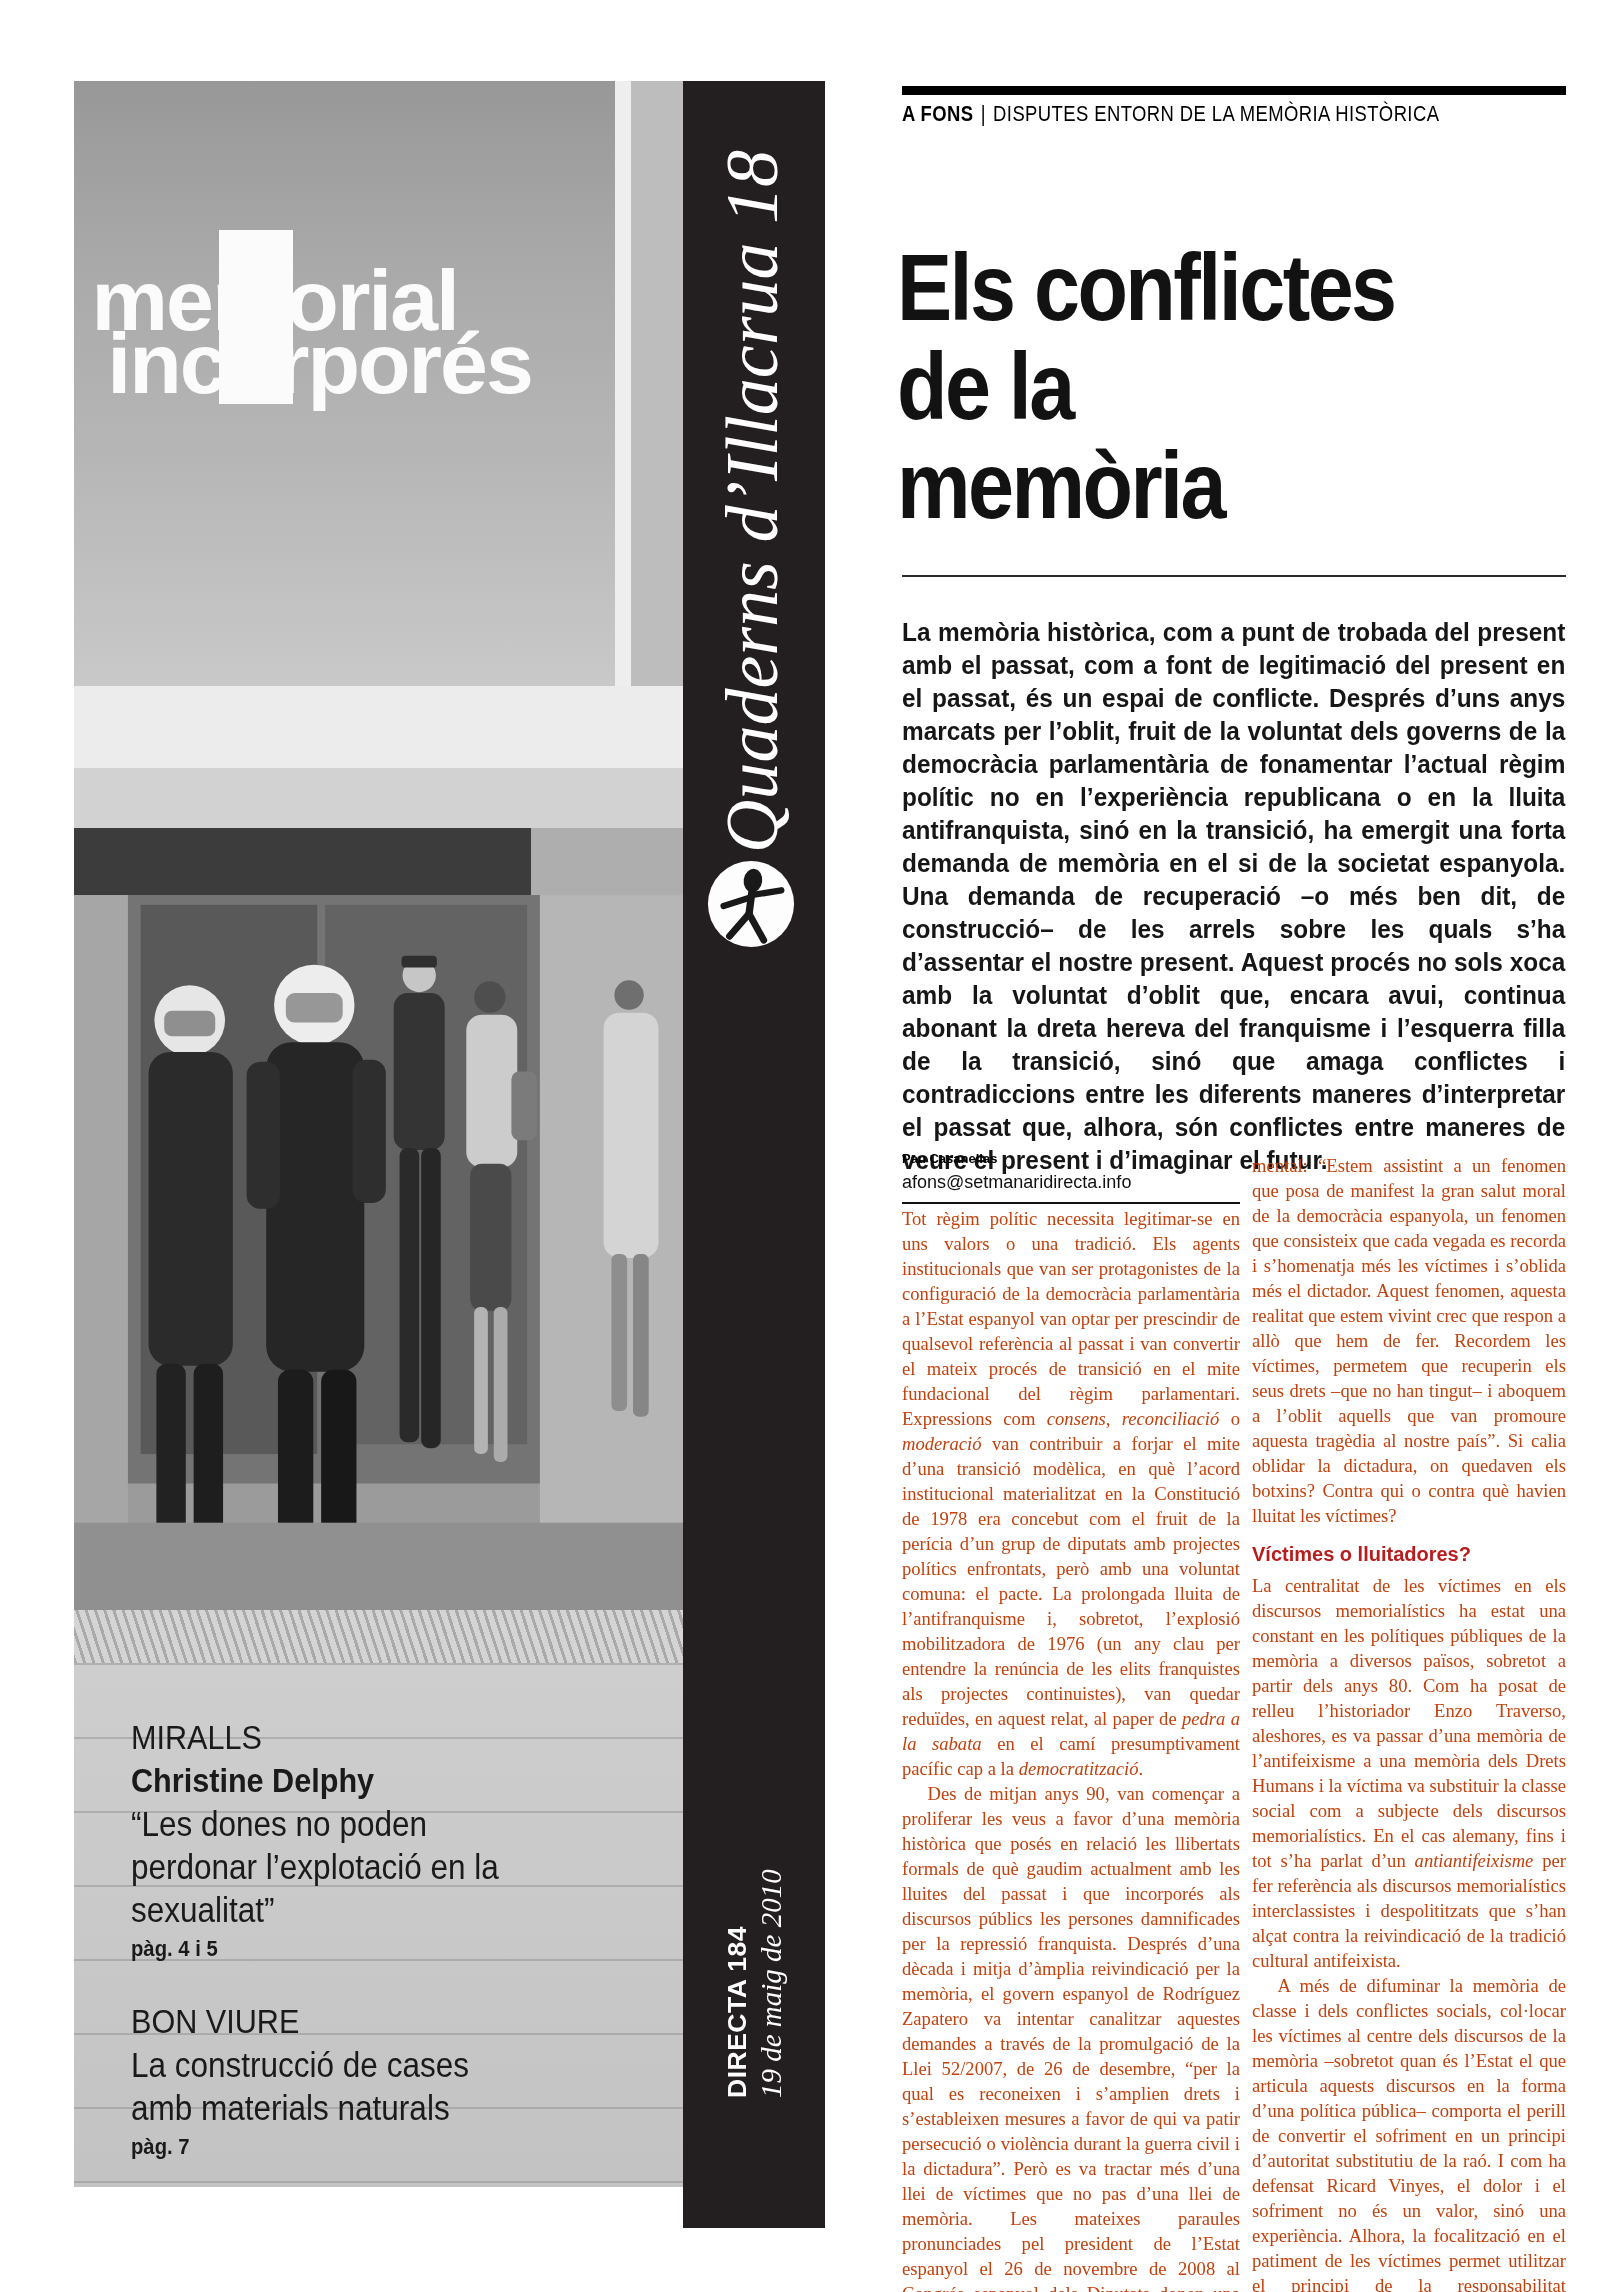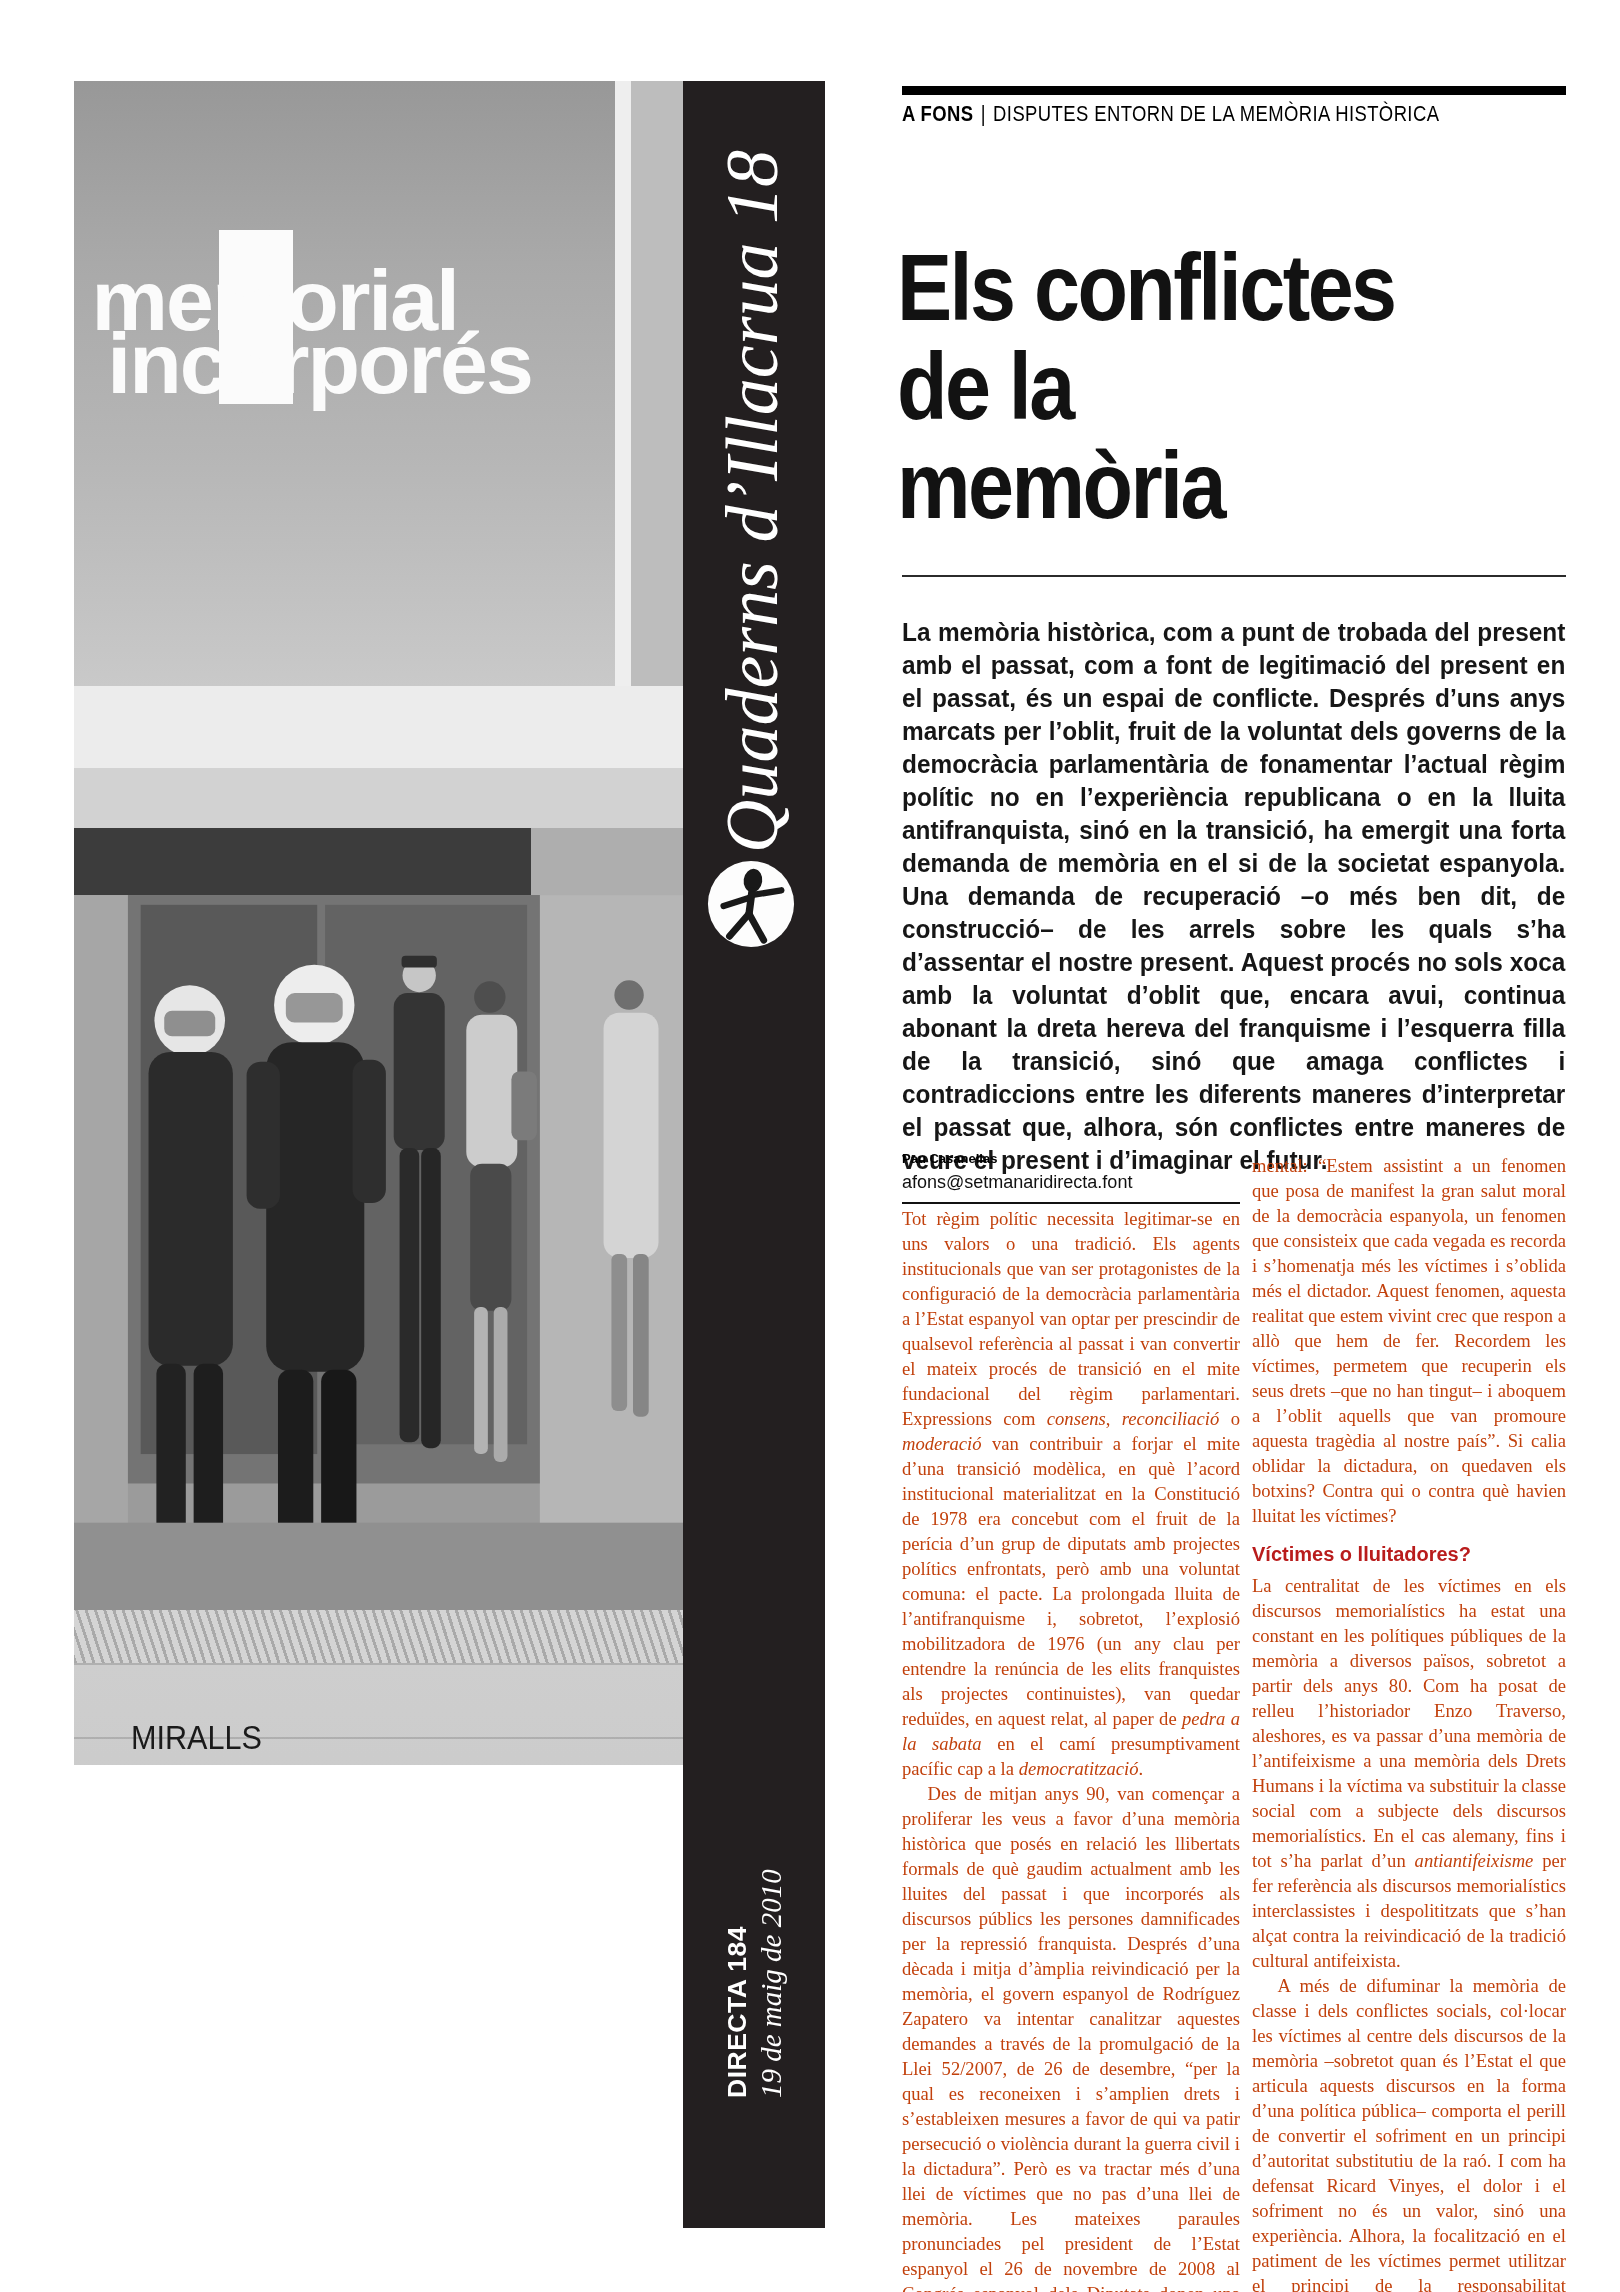--- a/index.html
+++ b/index.html
@@ -1,20 +1,20 @@
 <!DOCTYPE html>
 <html><head>
 <meta charset="utf-8">
 <style>
   html,body{margin:0;padding:0;background:#777;}
   .page{position:relative;width:1620px;height:2293px;background:#ffffff;
         font-family:"Liberation Sans",sans-serif;overflow:hidden;margin:0 auto;}
 
   
-  .photo{position:absolute;left:74px;top:81px;width:610px;height:1684px;overflow:hidden;background:#15803d;}
+  .photo{position:absolute;left:74px;top:81px;width:610px;height:2106px;overflow:hidden;background:#15803d;}
   .ph-glass{position:absolute;left:0;top:0;width:610px;height:605px;
             background:linear-gradient(180deg,#989898 0%,#a9a9a9 30%,#b6b6b6 62%,#c9c9c9 100%);}
   .ph-frame{position:absolute;left:541px;top:0;width:15.7px;height:605px;background:#eeeeee;}
   .ph-rightpane{position:absolute;left:557px;top:0;width:53px;height:605px;background:#bdbdbd;}
   .ph-signbar{position:absolute;left:145px;top:149px;width:74px;height:174px;background:#fbfbfb;}
   .ph-sign{position:absolute;left:17.6px;top:188px;color:#fbfbfb;font-weight:bold;
            font-size:86px;line-height:63px;letter-spacing:-2px;}
   .ph-sign .l2{padding-left:15.7px;}
   .ph-wall{position:absolute;left:0;top:605px;width:610px;height:142px;
            background:linear-gradient(180deg,#ececec 0 58%,#d2d2d2 58% 100%);}
@@ -178,21 +178,21 @@
       <div>memòria</div>
     </div>
 
     <div class="rule-thin"></div>
 
     <p class="lead">La memòria històrica, com a punt de trobada del present amb el passat, com a font de legitimació del present en el passat, és un espai de conflicte. Després d’uns anys marcats per l’oblit, fruit de la voluntat dels governs de la democràcia parlamentària de fonamentar l’actual règim polític no en l’experiència republicana o en la lluita antifranquista, sinó en la transició, ha emergit una forta demanda de memòria en el si de la societat espanyola. Una demanda de recuperació –o més ben dit, de construcció– de les arrels sobre les quals s’ha d’assentar el nostre present. Aquest procés no sols xoca amb la voluntat d’oblit que, encara avui, continua abonant la dreta hereva del franquisme i l’esquerra filla de la transició, sinó que amaga conflictes i contradiccions entre les diferents maneres d’interpretar el passat que, alhora, són conflictes entre maneres de veure el present i d’imaginar el futur.</p>
 
     <div class="columns">
       <div class="col1">
         <div class="byline-author">Pau Casanellas</div>
-        <div class="byline-email">afons@setmanaridirecta.font</div>
+        <div class="byline-email">afons@setmanaridirecta.info</div>
         <div class="byline-rule"></div>
         <p class="body-p first"><span>Tot règim polític necessita legitimar-se en uns valors o una tradició. Els agents institucionals que van ser protagonistes de la configuració de la democràcia parlamentària a l’Estat espanyol van optar per prescindir de qualsevol referència al passat i van convertir el mateix procés de transició en el mite fundacional del règim parlamentari. Expressions com </span><em>consens</em><span>, </span><em>reconciliació</em><span> o </span><em>moderació</em><span> van contribuir a forjar el mite d’una transició modèlica, en què l’acord institucional materialitzat en la Constitució de 1978 era concebut com el fruit de la perícia d’un grup de diputats amb projectes polítics enfrontats, però amb una voluntat comuna: el pacte. La prolongada lluita de l’antifranquisme i, sobretot, l’explosió mobilitzadora de 1976 (un any clau per entendre la renúncia de les elits franquistes als projectes continuistes), van quedar reduïdes, en aquest relat, al paper de </span><em>pedra a la sabata</em><span> en el camí presumptivament pacífic cap a la </span><em>democratització</em><span>.</span></p>
         <p class="body-p indent"><span>Des de mitjan anys 90, van començar a proliferar les veus a favor d’una memòria històrica que posés en relació les llibertats formals de què gaudim actualment amb les lluites del passat i que incorporés als discursos públics les persones damnificades per la repressió franquista. Després d’una dècada i mitja d’àmplia reivindicació per la memòria, el govern espanyol de Rodríguez Zapatero va intentar canalitzar aquestes demandes a través de la promulgació de la Llei 52/2007, de 26 de desembre, “per la qual es reconeixen i s’amplien drets i s’estableixen mesures a favor de qui va patir persecució o violència durant la guerra civil i la dictadura”. Però es va tractar més d’una llei de víctimes que no pas d’una llei de memòria. Les mateixes paraules pronunciades pel president de l’Estat espanyol el 26 de novembre de 2008 al Congrés espanyol dels Diputats donen una idea de quina continuava sent la voluntat governa-</span></p>
       </div>
       <div class="col2">
         <p class="body-p"><span>mental: “Estem assistint a un fenomen que posa de manifest la gran salut moral de la democràcia espanyola, un fenomen que consisteix que cada vegada es recorda i s’homenatja més les víctimes i s’oblida més el dictador. Aquest fenomen, aquesta realitat que estem vivint crec que respon a allò que hem de fer. Recordem les víctimes, permetem que recuperin els seus drets –que no han tingut– i aboquem a l’oblit aquells que van promoure aquesta tragèdia al nostre país”. Si calia oblidar la dictadura, on quedaven els botxins? Contra qui o contra què havien lluitat les víctimes?</span></p>
         <h3 class="subhead">Víctimes o lluitadores?</h3>
         <p class="body-p"><span>La centralitat de les víctimes en els discursos memorialístics ha estat una constant en les polítiques públiques de la memòria a diversos països, sobretot a partir dels anys 80. Com ha posat de relleu l’historiador Enzo Traverso, aleshores, es va passar d’una memòria de l’antifeixisme a una memòria dels Drets Humans i la víctima va substituir la classe social com a subjecte dels discursos memorialístics. En el cas alemany, fins i tot s’ha parlat d’un </span><em>antiantifeixisme</em><span> per fer referència als discursos memorialístics interclassistes i despolititzats que s’han alçat contra la reivindicació de la tradició cultural antifeixista.</span></p>
         <p class="body-p indent"><span>A més de difuminar la memòria de classe i dels conflictes socials, col·locar les víctimes al centre dels discursos de la memòria –sobretot quan és l’Estat el que articula aquests discursos en la forma d’una política pública– comporta el perill de convertir el sofriment en un principi d’autoritat substitutiu de la raó. I com ha defensat Ricard Vinyes, el dolor i el sofriment no és un valor, sinó una experiència. Alhora, la focalització en el patiment de les víctimes permet utilitzar el principi de la responsabilitat compartida i pot acabar donant peu a la defensa d’una impunitat equitativa, com si les idees i els projectes que hi havia darrere de cada tipus de violència fossin equiparables.</span></p>
       </div>

